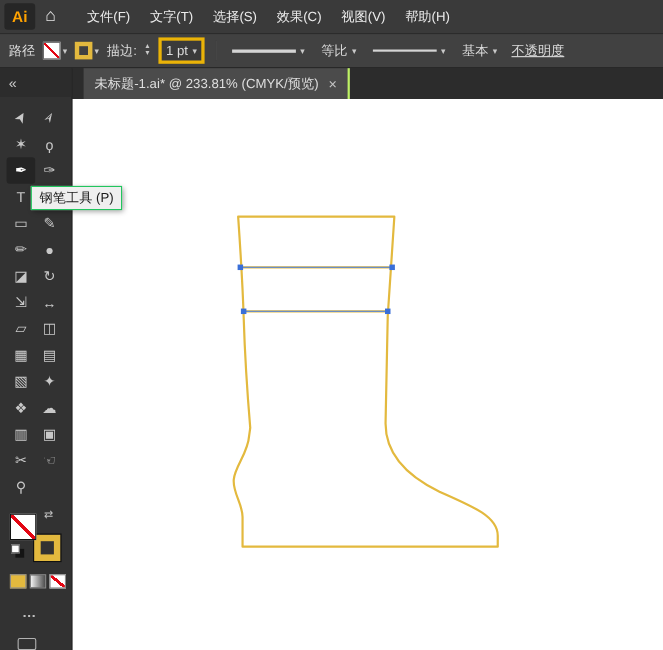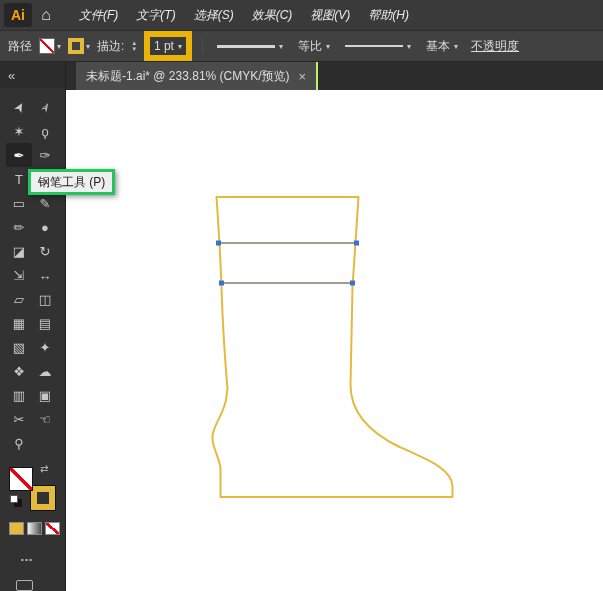--- a/index.html
+++ b/index.html
@@ -9,36 +9,36 @@
     background:#323232; font-family:"Liberation Sans","DejaVu Sans",sans-serif;
     -webkit-font-smoothing:antialiased; user-select:none;
   }
 
   
   .menubar { height:30px; background:#3a3a3a; display:flex; align-items:center; padding-left:4px; }
   .logo { width:28px; height:24px; display:flex; align-items:center; justify-content:center;
           background:#262626; border-radius:3px; color:#ffa200; font-weight:bold; font-size:14px; }
   .home { width:28px; text-align:center; color:#e3e3e3; font-size:16px; line-height:30px; }
   .menus { display:flex; margin-left:10px; }
-  .menu-item { color:#ececec; font-size:12px; padding:0 9px; line-height:30px; white-space:nowrap;font-style:italic; }
+  .menu-item { color:#ececec; font-size:12px; padding:0 9px; line-height:30px; white-space:nowrap; }
 
   
   .controlbar { height:32px; background:#414141; border-top:1px solid #2b2b2b; border-bottom:1px solid #262626;
                 display:flex; align-items:center; padding:0 8px; gap:7px; color:#dcdcdc; font-size:12px;
                 white-space:nowrap; overflow:hidden; }
   .ctx-label { }
   .swatch-group { display:flex; align-items:center; gap:2px; }
   .swatch { width:16px; height:16px; border:1px solid #6b6b6b; display:inline-block; }
   .fill-none { background:linear-gradient(to top right, transparent 44%, #e30613 44%, #e30613 56%, transparent 56%), #ffffff; }
   .stroke-yellow { border:4px solid #e3b93e; background:#414141; }
   .dd { color:#c9c9c9; font-size:8px; }
   .lbl { margin-left:0; }
   .stepper { display:flex; flex-direction:column; line-height:6px; font-size:7px; color:#c9c9c9; margin:0 1px; }
   .combo { display:flex; align-items:center; gap:4px; padding:2px 4px; }
-  .combo.boxed { background:#3a3a3a; border:6px solid #eab308; }
+  .combo.boxed { background:#3a3a3a; border:3px solid #eab308; }
   .sep { width:1px; height:18px; background:#2d2d2d; border-right:1px solid #4d4d4d; margin:0 3px; }
   .line-preview { background:#d4d4d4; display:inline-block; }
   .line-preview.thick { width:58px; height:3px; }
   .line-preview.thin  { width:58px; height:2px; }
   .opacity-link { text-decoration:underline; margin-left:2px; }
 
   
   .workspace { display:flex; height:529px; }
 
   
@@ -75,21 +75,21 @@
   .docarea { flex:1; display:flex; flex-direction:column; min-width:0; }
   .tabbar { height:28px; background:#2c2c2c; display:flex; align-items:stretch; padding-left:10px; }
   .tab { display:flex; align-items:center; gap:9px; background:#4b4b4b; color:#dfdfdf; font-size:12px;
          padding:0 10px; border-right:2px solid #bef264; white-space:nowrap; }
   .tab .close { color:#c5c5c5; font-size:13px; }
   .canvas { flex:1; background:#ffffff; position:relative; }
   .canvas svg { position:absolute; left:0; top:0; width:100%; height:100%; }
 
   
   .tooltip { position:absolute; left:28px; top:169px; z-index:50; background:#efefef; color:#1b1b1b;
-             border:3px solid #22c55e; padding:2px 7px; font-size:12px; line-height:16px;
+             border:1px solid #22c55e; padding:2px 7px; font-size:12px; line-height:16px;
              box-shadow:2px 2px 5px rgba(0,0,0,.4); white-space:nowrap; }
 </style>
 </head>
 <body>
 
 <div class="app">
 
   <header class="menubar">
     <div class="logo">Ai</div>
     <div class="home">⌂</div>

